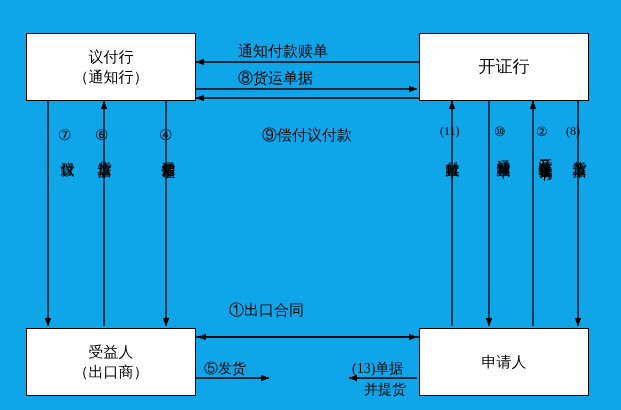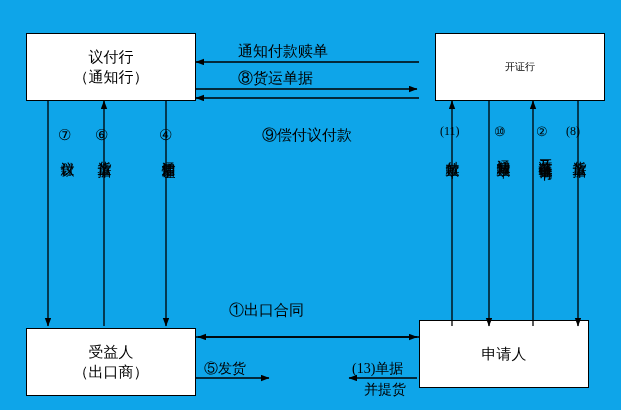--- a/index.html
+++ b/index.html
@@ -17,30 +17,30 @@
 </head>
 <body>
 
 <div id="root">
 
   <div class="box" style="left:26px;top:33px;width:168px;height:66px;font-size:15px;">
     <span class="l1">议付行</span>
     <span class="l2">（通知行）</span>
   </div>
 
-  <div class="box" style="left:435px;top:33px;width:168px;height:66px;font-size:10px;">
+  <div class="box" style="left:419px;top:33px;width:168px;height:66px;font-size:17px;">
     <span class="l1">开证行</span>
   </div>
 
   <div class="box" style="left:26px;top:328px;width:168px;height:66px;font-size:15px;">
     <span class="l1">受益人</span>
     <span class="l2">（出口商）</span>
   </div>
 
-  <div class="box" style="left:419px;top:320px;width:168px;height:66px;font-size:15px;gap:11px;">
+  <div class="box" style="left:419px;top:328px;width:168px;height:66px;font-size:15px;gap:11px;">
     <span class="l1">申请人</span>
   </div>
 
 
   <svg class="arrows" viewBox="0 0 621 410">
     <defs>
       <marker id="ah" markerWidth="9" markerHeight="9" refX="8" refY="3.2" orient="auto" markerUnits="userSpaceOnUse">
         <path d="M0,0 L8.5,3.2 L0,6.4 z" fill="#000"></path>
       </marker>
     </defs>

